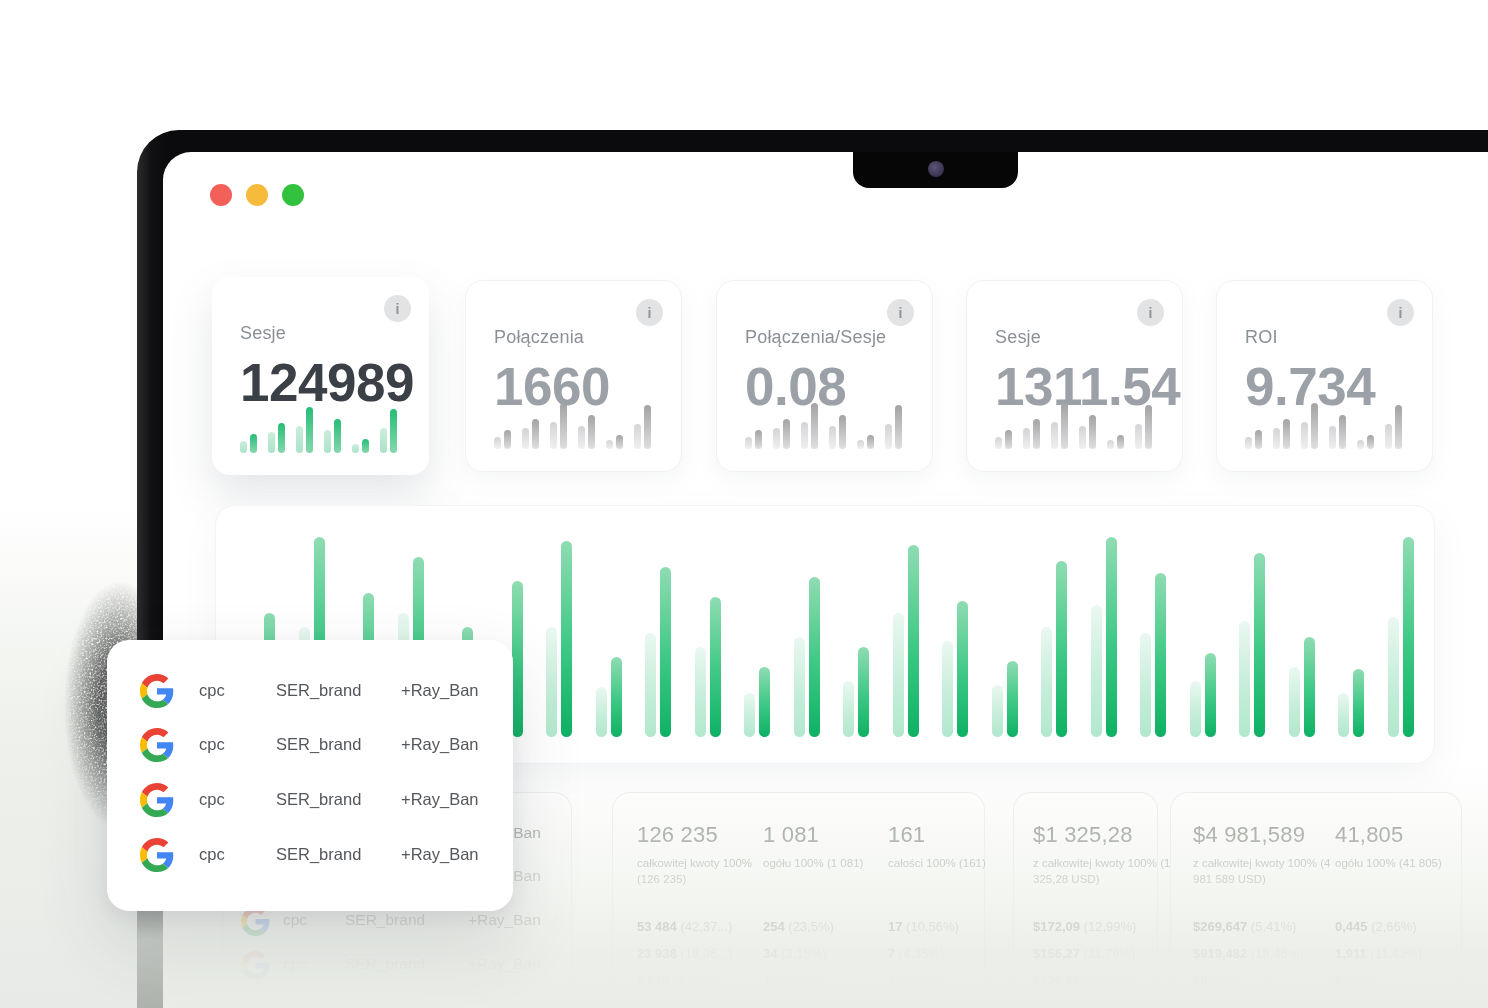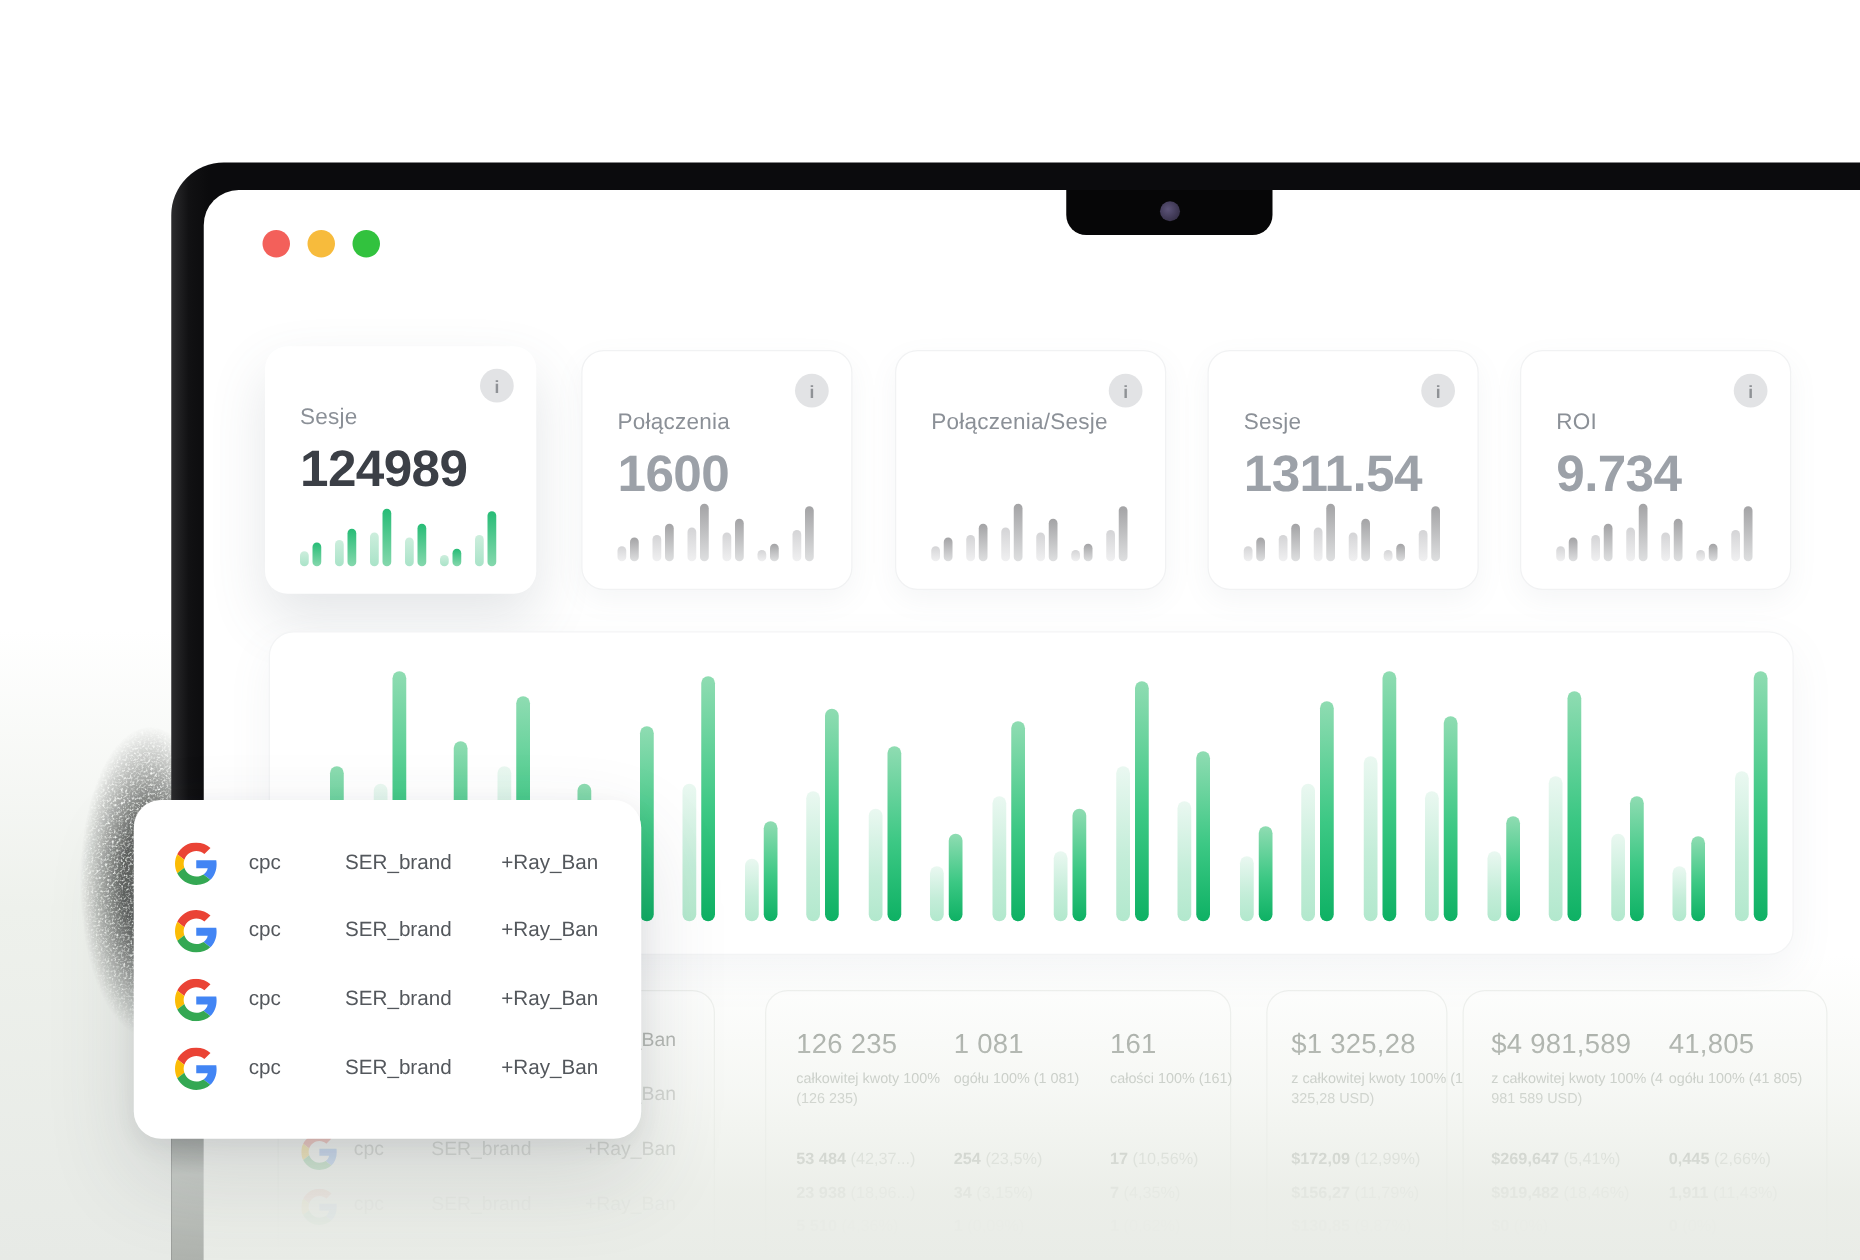--- a/index.html
+++ b/index.html
@@ -19,21 +19,21 @@
   #camera{position:absolute;left:50%;top:9px;margin-left:-8px;width:16px;height:16px;border-radius:50%;
     background:radial-gradient(circle at 40% 40%,#5c5478 0%,#453e5c 45%,#2a2538 100%);}
   .dot{position:absolute;top:32px;width:22px;height:22px;border-radius:50%;}
   
   .kpi-card{position:absolute;top:128px;width:217px;height:192px;background:#fff;border-radius:18px;
     border:1px solid #f1f2f3;box-shadow:0 8px 22px rgba(120,130,140,.07);box-sizing:border-box;padding:46px 26px 0 28px;}
   .kpi-card.primary{top:125px;height:198px;border:none;box-shadow:0 20px 44px rgba(90,100,110,.16);}
   .info-badge{position:absolute;top:18px;right:18px;width:27px;height:27px;border-radius:50%;
     background:#e2e3e5;color:#8f9296;font-size:14px;font-weight:700;display:flex;align-items:center;justify-content:center;}
   .kpi-label{font-size:18px;color:#8b9097;letter-spacing:.2px;}
-  .kpi-value{margin-top:8px;font-size:41px;font-weight:700;letter-spacing:-.5px;color:#9ca1a8;white-space:nowrap;}
+  .kpi-value{margin-top:8px;font-size:53px;font-weight:700;letter-spacing:-.5px;color:#9ca1a8;white-space:nowrap;}
   .kpi-card.primary .kpi-value{color:#3b3f46;}
   .mini{position:absolute;left:28px;bottom:22px;height:48px;display:flex;align-items:flex-end;gap:11px;}
   .mini .pair{display:flex;align-items:flex-end;gap:3px;}
   .mini .mb{width:7px;border-radius:3.5px;}
   .mini.green .mb.light{background:linear-gradient(180deg,#cdeedd 0%,#a9e3c8 100%);}
   .mini.green .mb.dark {background:linear-gradient(180deg,#27bc76 0%,#85d8ad 100%);}
   .mini.gray  .mb.light{background:linear-gradient(180deg,#d4d4d6 0%,#f0f0f1 100%);}
   .mini.gray  .mb.dark {background:linear-gradient(180deg,#a3a3a5 0%,#dedfe0 100%);}
   
   #chart-card{position:absolute;left:52px;top:353px;width:1218px;height:257px;background:#fff;
@@ -126,21 +126,21 @@
           </div>
           <div class="pair">
             <div class="mb light" style="height: 25px;"></div>
             <div class="mb dark" style="height: 44px;"></div>
           </div>
         </div>
     </div>
     <div class="kpi-card" style="left:302px">
       <div class="info-badge">i</div>
       <div class="kpi-label">Połączenia</div>
-      <div class="kpi-value">1600</div>
+      <div class="kpi-value">1660</div>
       <div class="mini gray">
           <div class="pair">
             <div class="mb light" style="height: 12px;"></div>
             <div class="mb dark" style="height: 19px;"></div>
           </div>
           <div class="pair">
             <div class="mb light" style="height: 21px;"></div>
             <div class="mb dark" style="height: 30px;"></div>
           </div>
           <div class="pair">
@@ -157,20 +157,21 @@
           </div>
           <div class="pair">
             <div class="mb light" style="height: 25px;"></div>
             <div class="mb dark" style="height: 44px;"></div>
           </div>
         </div>
     </div>
     <div class="kpi-card" style="left:553px">
       <div class="info-badge">i</div>
       <div class="kpi-label">Połączenia/Sesje</div>
+      <div class="kpi-value">0.08</div>
       <div class="mini gray">
           <div class="pair">
             <div class="mb light" style="height: 12px;"></div>
             <div class="mb dark" style="height: 19px;"></div>
           </div>
           <div class="pair">
             <div class="mb light" style="height: 21px;"></div>
             <div class="mb dark" style="height: 30px;"></div>
           </div>
           <div class="pair">

